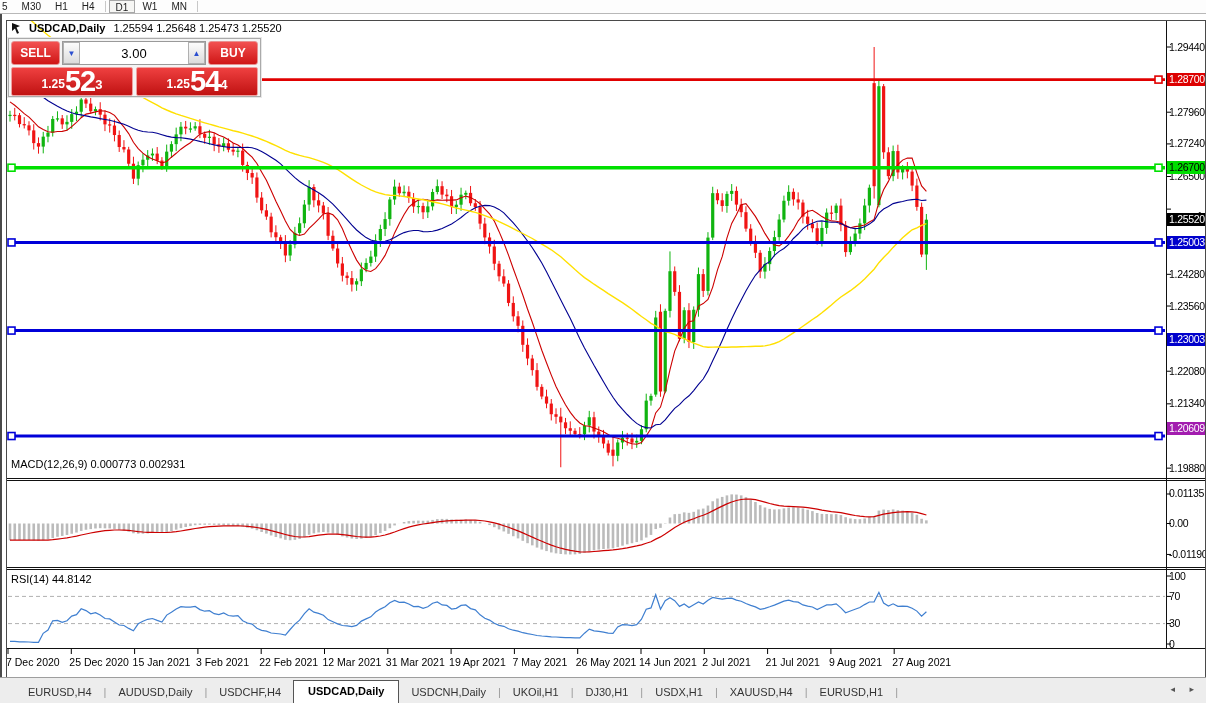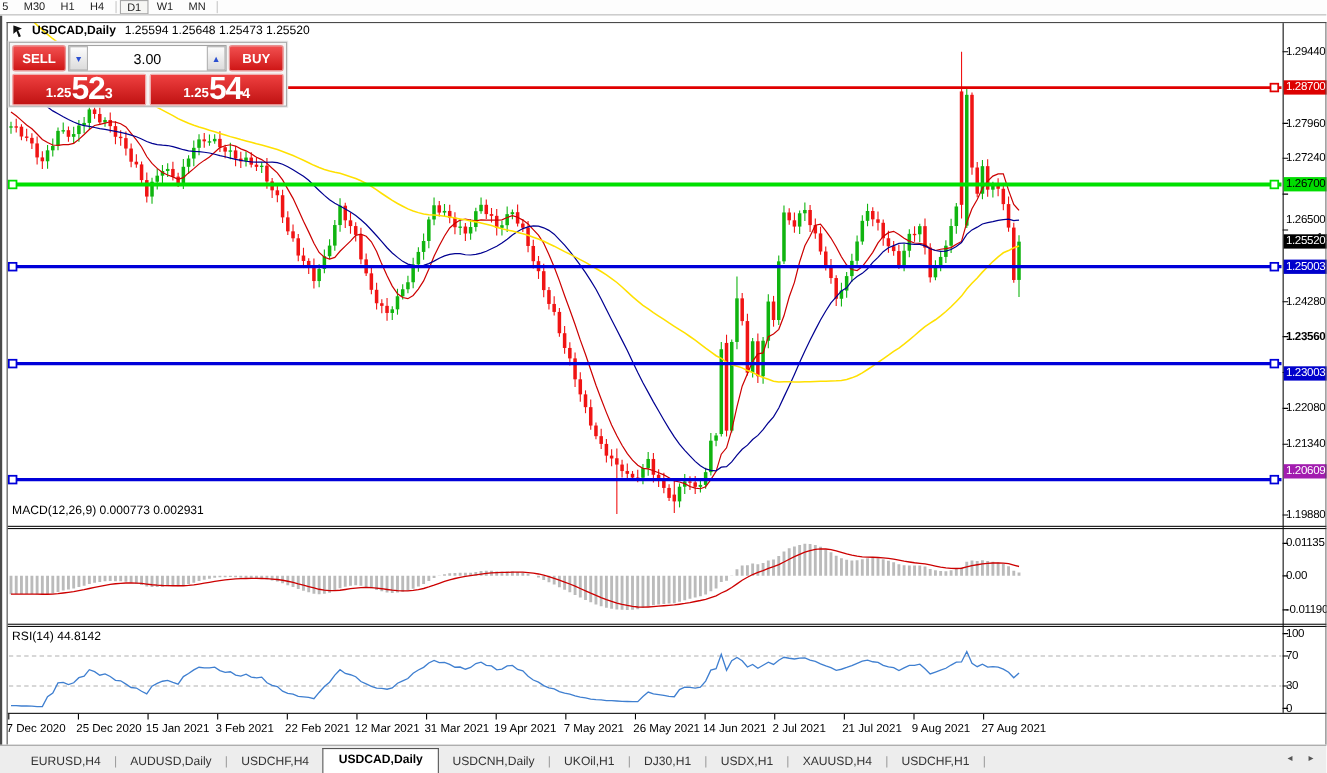--- a/index.html
+++ b/index.html
@@ -766,24 +766,24 @@
   </div>
 </div>
 
 <div class="ind-label" style="top:458px;">MACD(12,26,9) 0.000773 0.002931</div>
 <div class="ind-label" style="top:573px;">RSI(14) 44.8142</div>
 
 <div id="axis-labels">
     <div class="ax-label" style="top: 40.5px;">1.29440</div>
     <div class="ax-label" style="top: 105.698px;">1.27960</div>
     <div class="ax-label" style="top: 137.416px;">1.27240</div>
-    <div class="ax-label" style="top: 170.015px; margin-top: 24px;">1.26500</div>
+    <div class="ax-label" style="top: 170.015px;">1.26500</div>
     <div class="ax-label" style="top: 210px; margin-left: 28px;">1.25760</div>
     <div class="ax-label" style="top: 267.813px;">1.24280</div>
-    <div class="ax-label" style="top: 299.531px; font-weight: bold;">1.23560</div>
+    <div class="ax-label" style="top: 299.531px;">1.23560</div>
     <div class="ax-label" style="top: 332.13px;">1.22820</div>
     <div class="ax-label" style="top: 364.729px;">1.22080</div>
     <div class="ax-label" style="top: 397.328px;">1.21340</div>
     <div class="ax-label" style="top: 461.645px;">1.19880</div>
     <div class="ax-label badge" style="top: 73.0991px; background: rgb(221, 0, 0); color: rgb(255, 255, 255);">1.28700</div>
     <div class="ax-label badge" style="top: 161.205px; background: rgb(0, 221, 0); color: rgb(0, 0, 0);">1.26700</div>
     <div class="ax-label badge" style="top: 213.187px; background: rgb(0, 0, 0); color: rgb(255, 255, 255);">1.25520</div>
     <div class="ax-label badge" style="top: 235.963px; background: rgb(0, 0, 204); color: rgb(255, 255, 255);">1.25003</div>
     <div class="ax-label badge" style="top: 333px; background: rgb(0, 0, 204); color: rgb(255, 255, 255);">1.23003</div>
     <div class="ax-label badge" style="top: 422px; background: #a21caf; color: rgb(255, 255, 255);">1.20609</div>
@@ -823,16 +823,16 @@
     <div class="tab">USDCNH,Daily</div>
     <div class="tab-sep">|</div>
     <div class="tab">UKOil,H1</div>
     <div class="tab-sep">|</div>
     <div class="tab">DJ30,H1</div>
     <div class="tab-sep">|</div>
     <div class="tab">USDX,H1</div>
     <div class="tab-sep">|</div>
     <div class="tab">XAUUSD,H4</div>
     <div class="tab-sep">|</div>
-    <div class="tab">USDCHF,H1</div>
+    <div class="tab">EURUSD,H1</div>
     <div class="tab-sep">|</div>
   </div>
 <div id="tab-arrows" class="abs">◂ ▸</div>
 
 </body></html>

